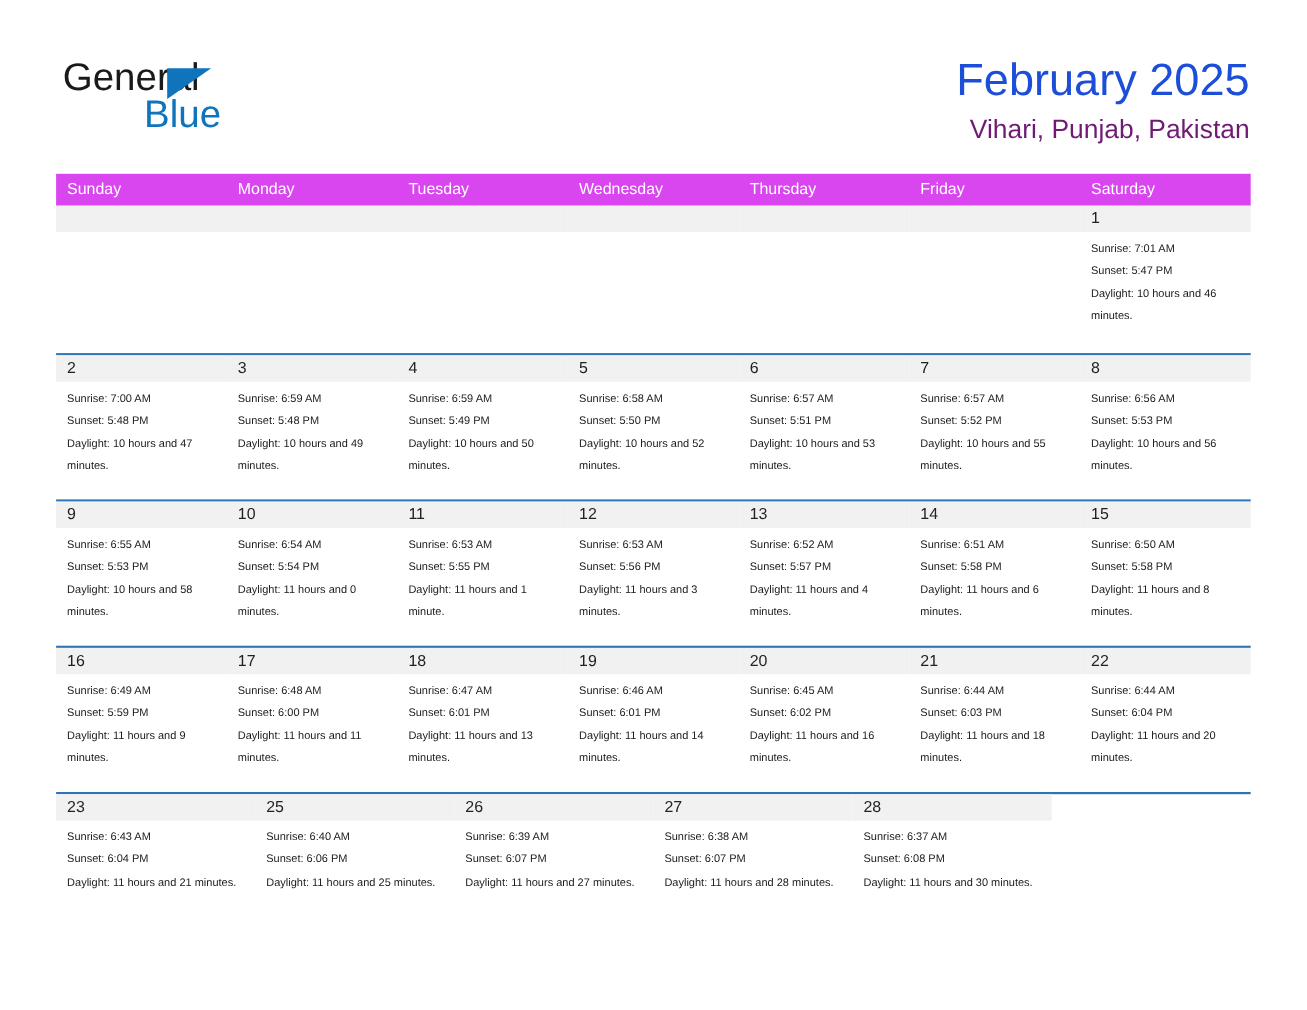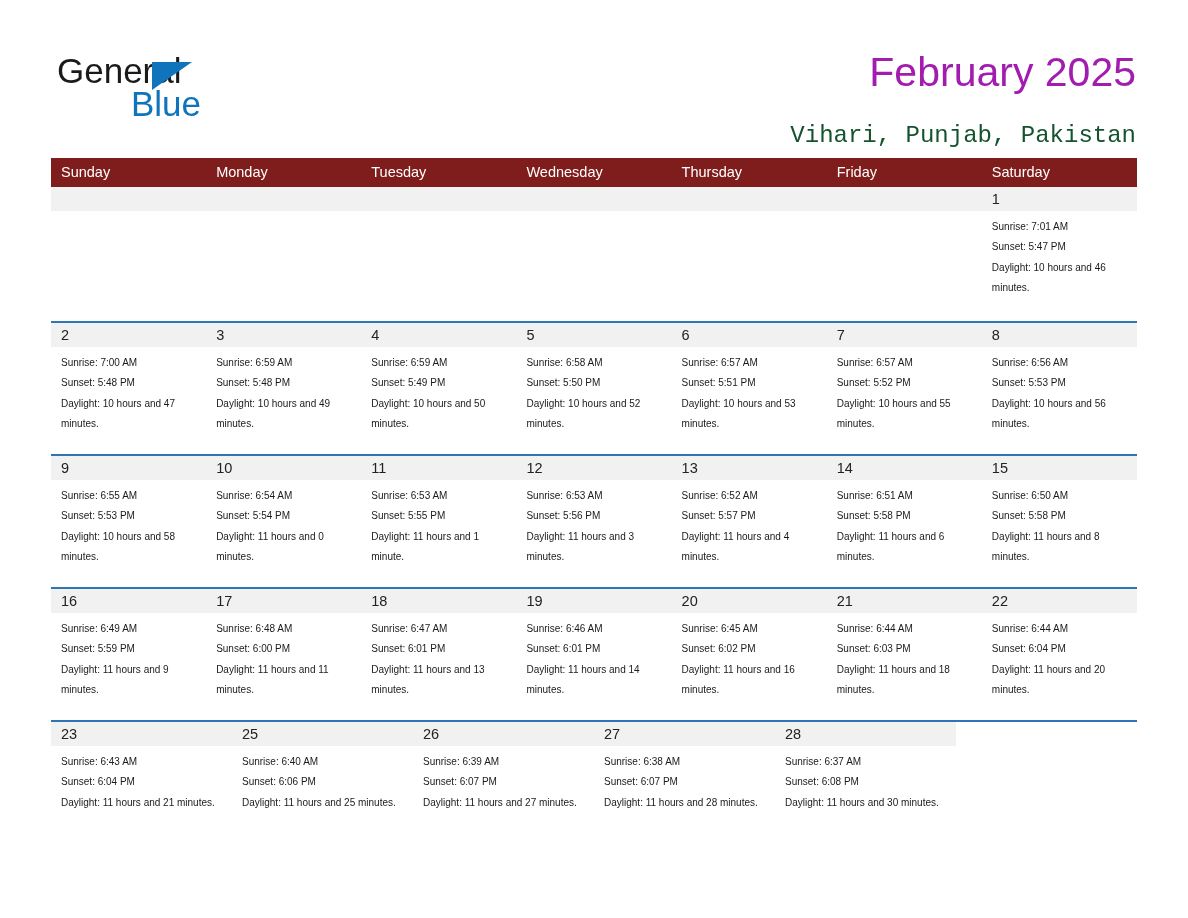--- a/index.html
+++ b/index.html
@@ -67,43 +67,42 @@
   .title-block {
     position: absolute;
     right: 52px;
     top: 48px;
     text-align: right;
   }
   .cal-title {
     font-size: 41px;
     line-height: 49px;
     font-weight: 400;
-    color: #a21caf;
+    color: #1d4ed8;
     white-space: nowrap;
   }
   .cal-sub {
-    margin-top: 25px;
+    margin-top: 7px;
     font-size: 24px;
     line-height: 28px;
     font-weight: 400;
-    color: #14532d;
+    color: #701a75;
     white-space: nowrap;
-    font-family: Liberation Mono, monospace;
   }
 
   
   .calendar {
     position: absolute;
     left: 51px;
     top: 158px;
     width: 1086px;
   }
   .week-head {
     display: flex;
-    background: #7f1d1d;
+    background: #d946ef;
     height: 29px;
   }
   .week-head .dow {
     flex: 1 1 0;
     min-width: 0;
     color: #ffffff;
     font-size: 14.5px;
     line-height: 29px;
     padding-left: 10px;
     box-sizing: border-box;

